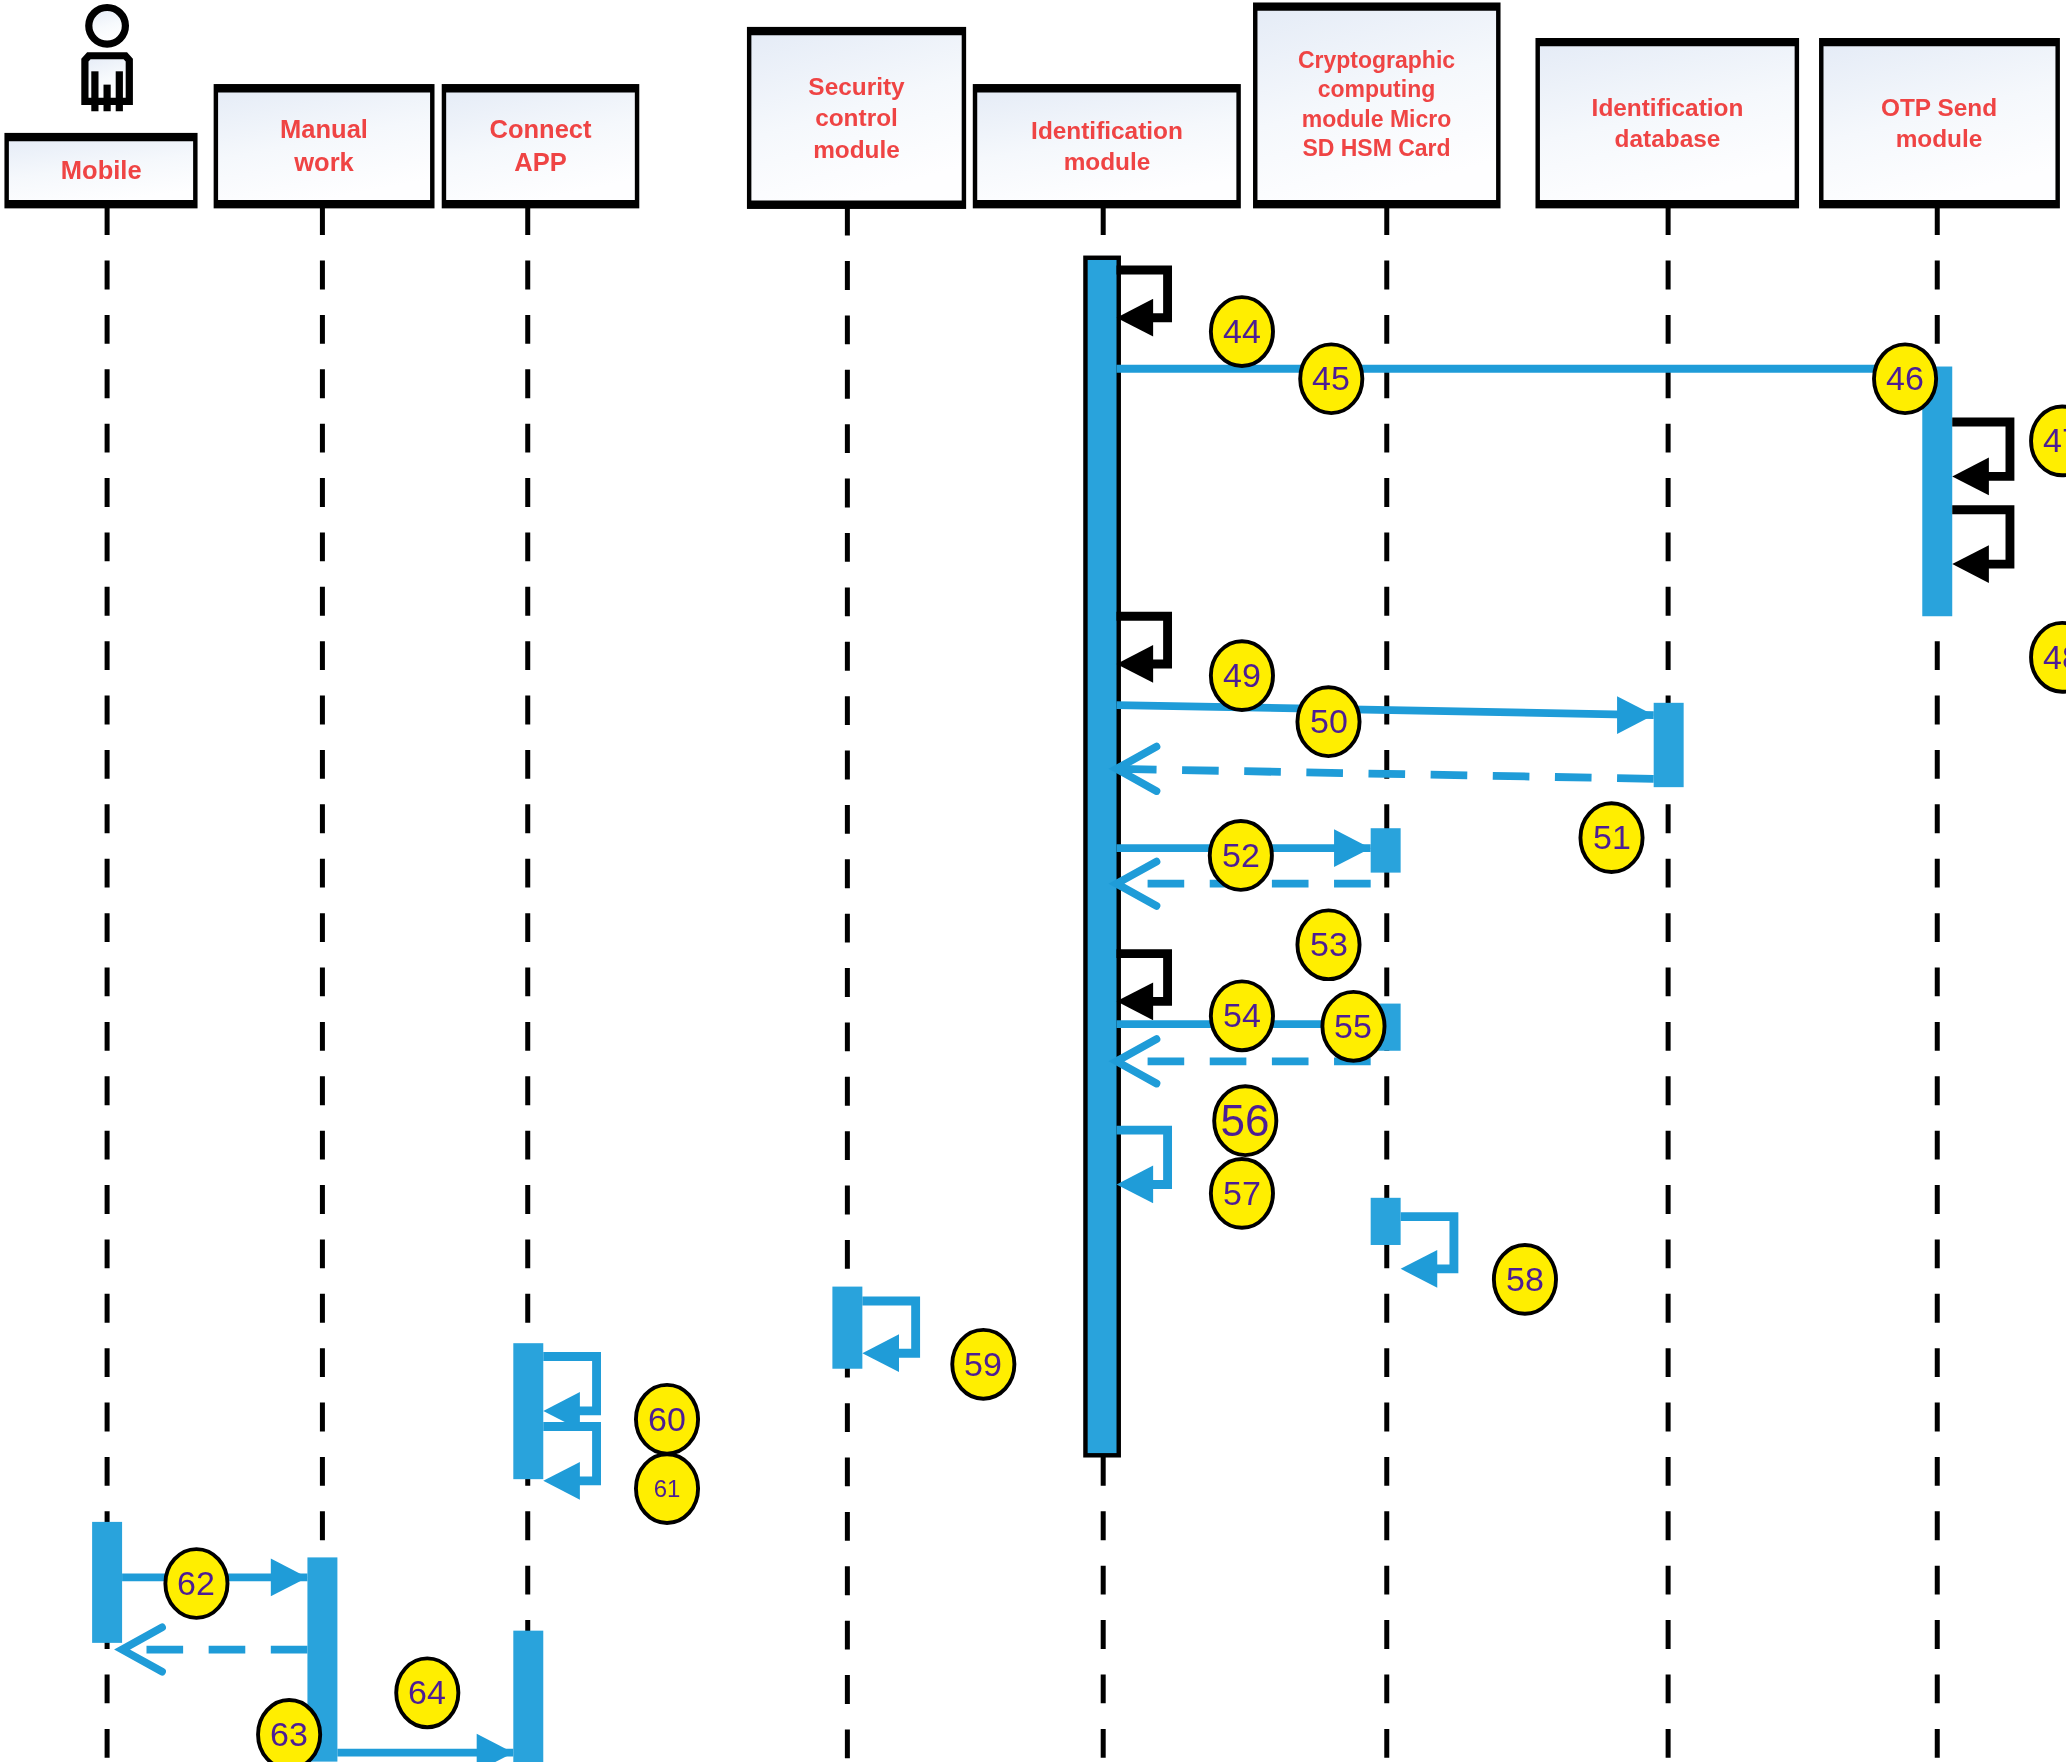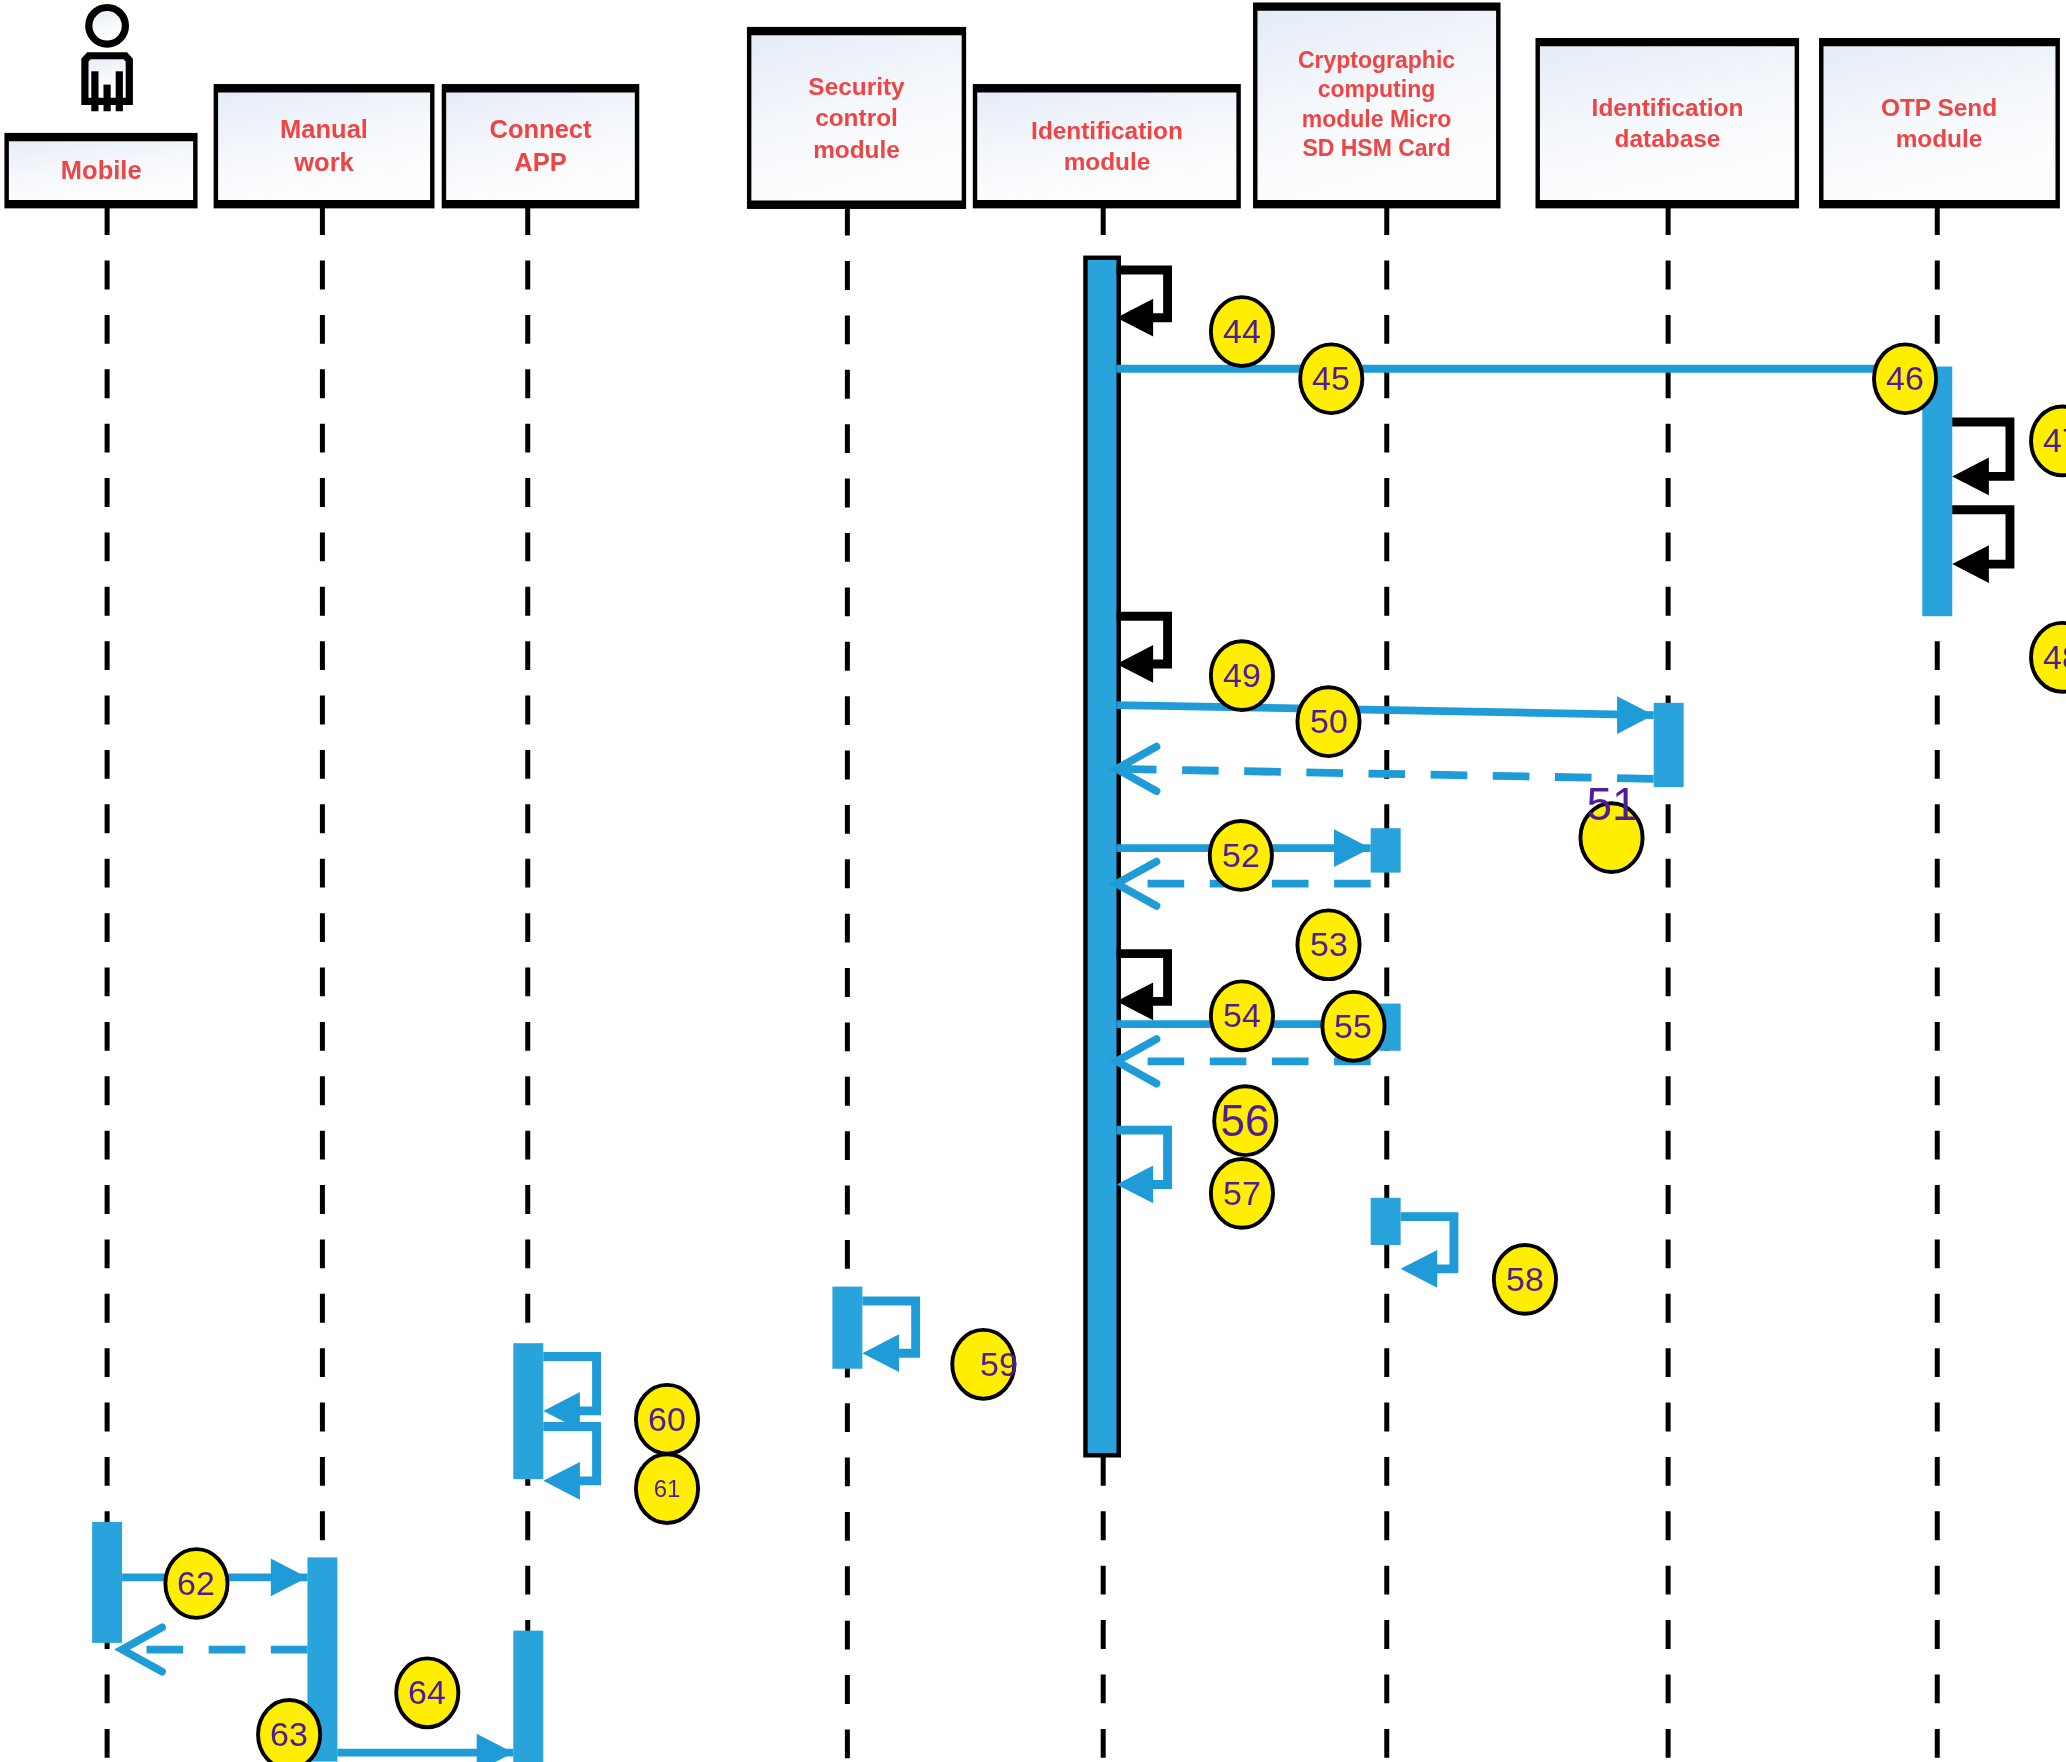--- a/index.html
+++ b/index.html
@@ -191,29 +191,29 @@
 database</div>
       <div class="lbl" style="left: 1821px; top: 40px; width: 236px; height: 166px; font-size: 24.4px;">OTP Send
 module</div>
       <div class="badge-txt" style="left: 1211px; top: 297px; width: 62px; height: 69px; font-size: 34px;">44</div>
       <div class="badge-txt" style="left: 1300px; top: 344px; width: 62px; height: 69px; font-size: 34px;">45</div>
       <div class="badge-txt" style="left: 1874px; top: 344px; width: 62px; height: 69px; font-size: 34px; text-align: center;">46</div>
       <div class="badge-txt" style="left: 2031px; top: 406px; width: 62px; height: 69px; font-size: 34px;">47</div>
       <div class="badge-txt" style="left: 2031px; top: 623px; width: 62px; height: 69px; font-size: 34px;">48</div>
       <div class="badge-txt" style="left: 1211px; top: 641px; width: 62px; height: 69px; font-size: 34px;">49</div>
       <div class="badge-txt" style="left: 1298px; top: 687px; width: 62px; height: 69px; font-size: 34px;">50</div>
-      <div class="badge-txt" style="left: 1581px; top: 769px; width: 62px; height: 69px; font-size: 46px;">51</div>
+      <div class="badge-txt" style="left: 1581px; top: 803px; width: 62px; height: 69px; font-size: 34px;">51</div>
       <div class="badge-txt" style="left: 1210px; top: 821px; width: 62px; height: 69px; font-size: 34px;">52</div>
       <div class="badge-txt" style="left: 1298px; top: 910px; width: 62px; height: 69px; font-size: 34px;">53</div>
       <div class="badge-txt" style="left: 1211px; top: 981px; width: 62px; height: 69px; font-size: 34px;">54</div>
       <div class="badge-txt" style="left: 1322px; top: 992px; width: 62px; height: 69px; font-size: 34px;">55</div>
       <div class="badge-txt" style="left: 1214px; top: 1086px; width: 62px; height: 69px; font-size: 44px;">56</div>
       <div class="badge-txt" style="left: 1211px; top: 1159px; width: 62px; height: 69px; font-size: 34px;">57</div>
       <div class="badge-txt" style="left: 1494px; top: 1245px; width: 62px; height: 68px; font-size: 34px;">58</div>
-      <div class="badge-txt" style="left: 952px; top: 1330px; width: 62px; height: 69px; font-size: 34px; padding-left: 16px;">59</div>
+      <div class="badge-txt" style="left: 952px; top: 1330px; width: 62px; height: 69px; font-size: 34px;">59</div>
       <div class="badge-txt" style="left: 636px; top: 1385px; width: 62px; height: 69px; font-size: 34px;">60</div>
       <div class="badge-txt" style="left: 636px; top: 1454px; width: 62px; height: 69px; font-size: 24px;">61</div>
       <div class="badge-txt" style="left: 165px; top: 1549px; width: 62px; height: 69px; font-size: 34px;">62</div>
       <div class="badge-txt" style="left: 258px; top: 1700px; width: 62px; height: 69px; font-size: 34px;">63</div>
       <div class="badge-txt" style="left: 396px; top: 1658px; width: 62px; height: 69px; font-size: 34px;">64</div>
     </div>
 </div>
 
 
 </body></html>

